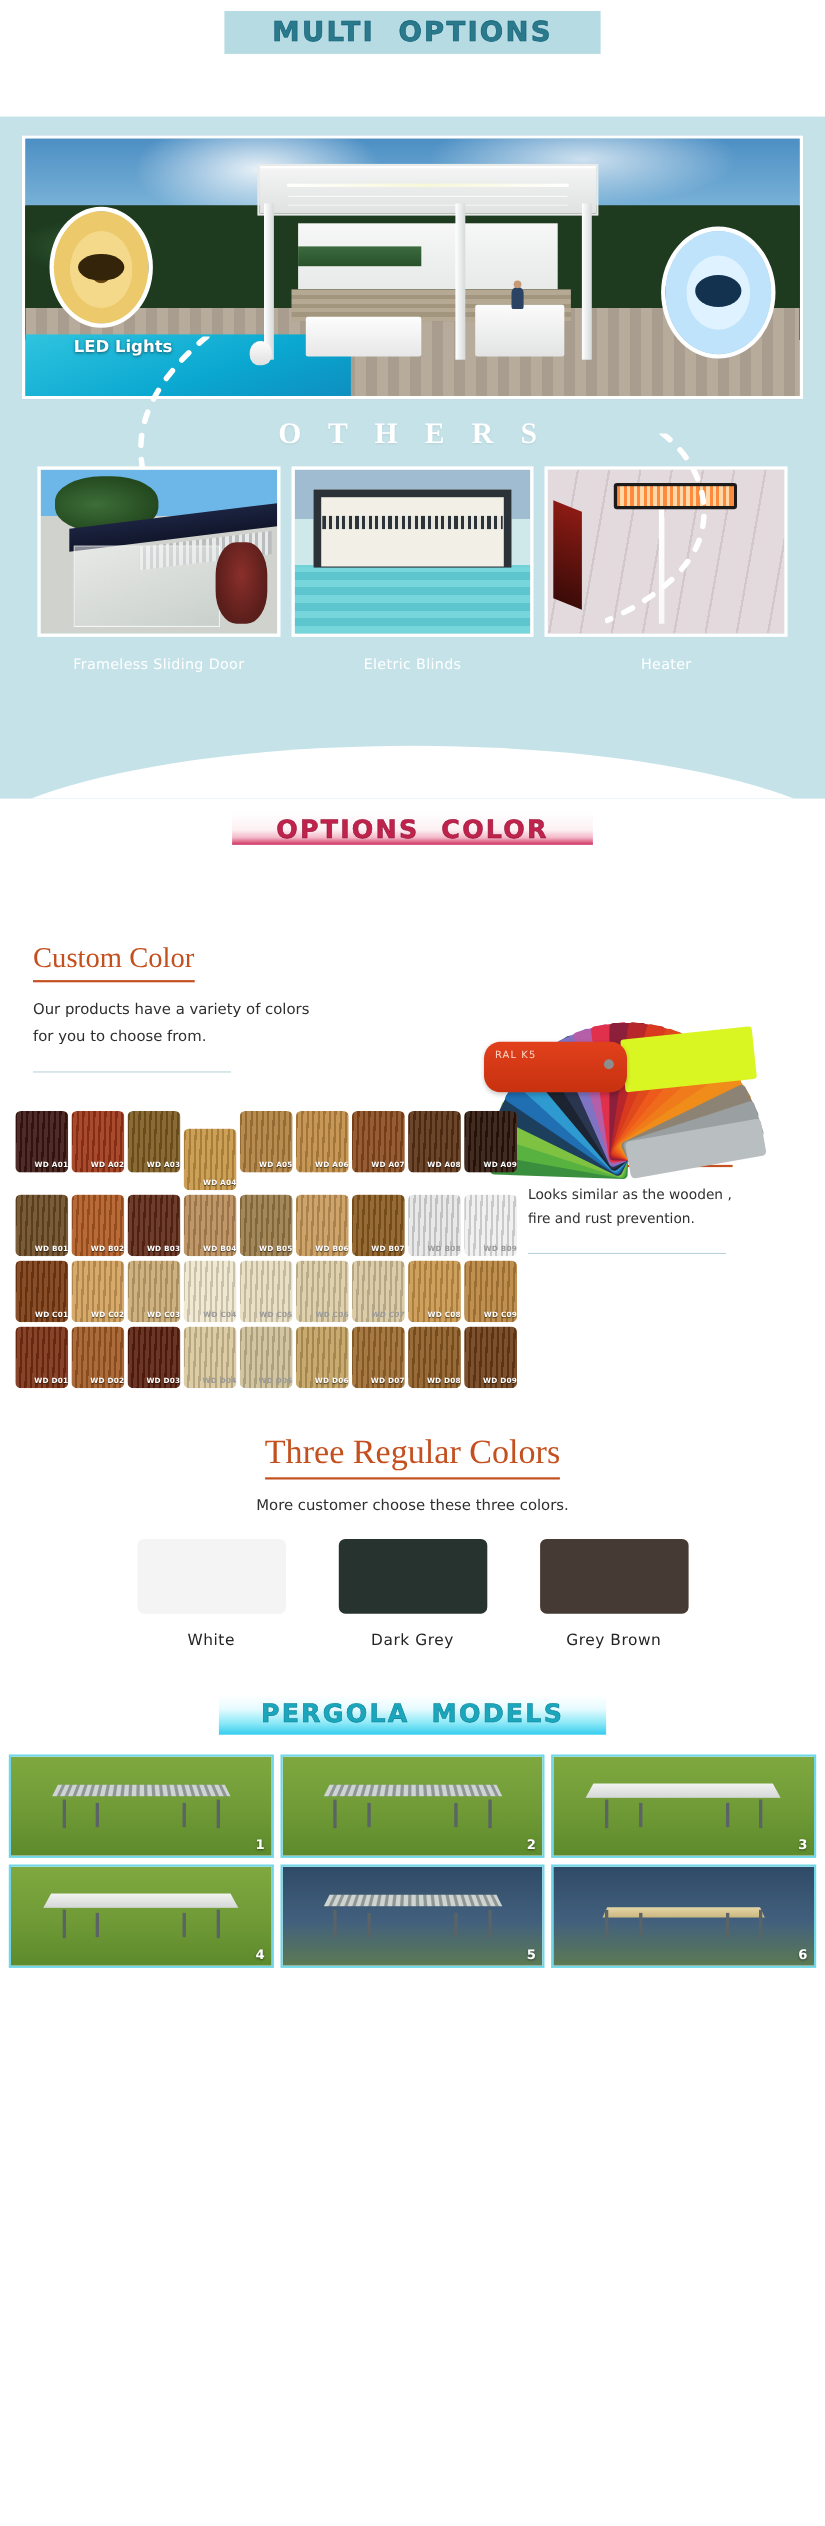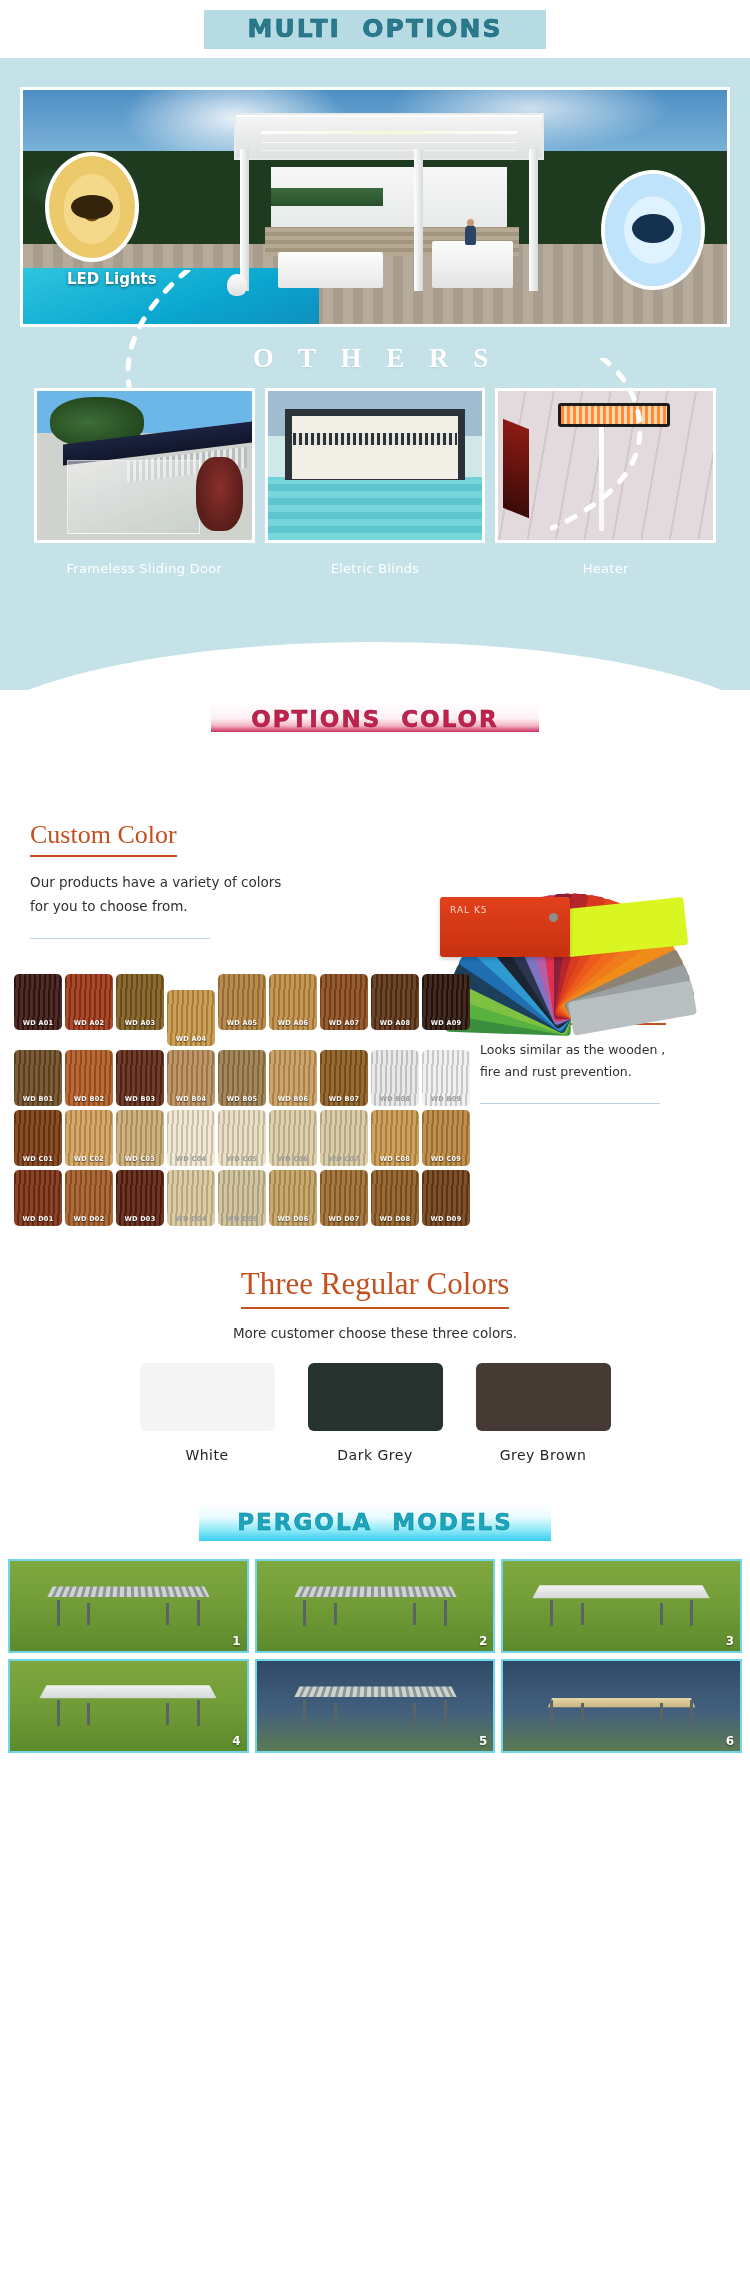--- a/index.html
+++ b/index.html
@@ -25,21 +25,21 @@
     font-family: "DejaVu Sans", sans-serif;
     font-weight: 700;
     font-size: 25px;
     letter-spacing: 2px;
     color: #2b7a8c;
     -webkit-text-stroke: 0.6px #13607a;
     text-shadow: 0 0 1px #b6dbe3;
     white-space: pre;
   }
 
-  .options-band { background: #c4e2e8; padding: 26px 20px 0 20px; position: relative; }
+  .options-band { background: #c4e2e8; padding: 14px 20px 0 20px; position: relative; margin-top: 48px; }
 
   
   .hero {
     position: relative;
     width: 710px; height: 240px;
     margin: 3px auto 0 auto;
     border: 3px solid #ffffff;
     overflow: hidden;
     background: #6fa3c9;
   }
@@ -249,22 +249,22 @@
   }
   .thin-rule { margin-top: 20px; width: 180px; height: 1px; background: #b9d4dc; }
 
   .fan { position: absolute; right: 6px; top: 6px; width: 340px; height: 215px; }
   .fan .blade {
     position: absolute; left: 150px; top: 150px;
     width: 34px; height: 125px; border-radius: 4px;
     transform-origin: 50% 100%;
   }
   .fan .tag {
-    position: absolute; left: 36px; bottom: 2px; width: 130px; height: 60px;
-    background: linear-gradient(#e2401c,#c7310f); border-radius: 3px;
+    position: absolute; left: 36px; bottom: 2px; width: 130px; height: 46px;
+    background: linear-gradient(#e2401c,#c7310f); border-radius: 15px;
     box-shadow: 0 2px 4px rgba(0,0,0,.2);
   }
   .fan .tag::after {
     content:""; position:absolute; right: 12px; top: 16px; width: 9px; height: 9px;
     border-radius: 50%; background: #8d8d8d;
   }
   .fan .tagtext {
     position:absolute; left:10px; top:8px; color:#ffd7c6; font-size:9px; line-height:1.25;
     font-family:"DejaVu Sans", sans-serif; letter-spacing:1px;
   }
@@ -275,42 +275,42 @@
 
   
   .wood-wrap { display: flex; padding: 16px 0 10px 0; }
   .wood-grid { width: 474px; padding-left: 14px; }
   .wood-row { display: flex; gap: 3px; margin-bottom: 4px; }
   .chip {
     position: relative; width: 48px; height: 56px; border-radius: 5px;
     overflow: hidden; flex: 0 0 auto;
   }
   .chip .lbl {
-    position: absolute; left: 0; right: 0; bottom: 3px; text-align: center;
+    position: absolute; left: 0; right: 0; bottom: 3px; text-align: right;
     font-size: 6.6px; font-weight: 700; color: #ffffff;
     font-family: "DejaVu Sans", sans-serif; letter-spacing: .2px;
     text-shadow: 0 1px 1px rgba(0,0,0,.6);
   }
   .chip.light .lbl { color: #9a9a9a; text-shadow: none; }
 
   .wood-right { flex: 1; padding: 18px 10px 0 6px; }
   .wood-right .ser-title { font-size: 23px; }
   .wood-right .ser-body { font-size: 12.5px; }
 
   
   .three-sec { padding: 26px 0 10px 0; text-align: center; }
   .three-title {
     font-family: "Liberation Serif", serif; font-size: 31px; color: #c4501f;
     display: inline-block; padding-bottom: 5px; border-bottom: 2px solid #c4501f;
   }
   .three-sub {
     margin-top: 16px; font-size: 13.5px; color: #2f2f2f;
     font-family: "DejaVu Sans", sans-serif;
   }
-  .three-grid { display: flex; justify-content: center; gap: 33px; margin-top: 22px; align-items: center; }
+  .three-grid { display: flex; justify-content: center; gap: 48px; margin-top: 22px; align-items: center; }
   .three-item { width: 135px; }
   .three-swatch { height: 68px; border-radius: 6px; }
   .three-label {
     margin-top: 16px; font-size: 14px; color: #242424; letter-spacing: .5px;
     font-family: "DejaVu Sans", sans-serif;
   }
 
   
   .pm-head { display: flex; justify-content: center; padding: 22px 0 12px 0; }
   .banner-cyan {

